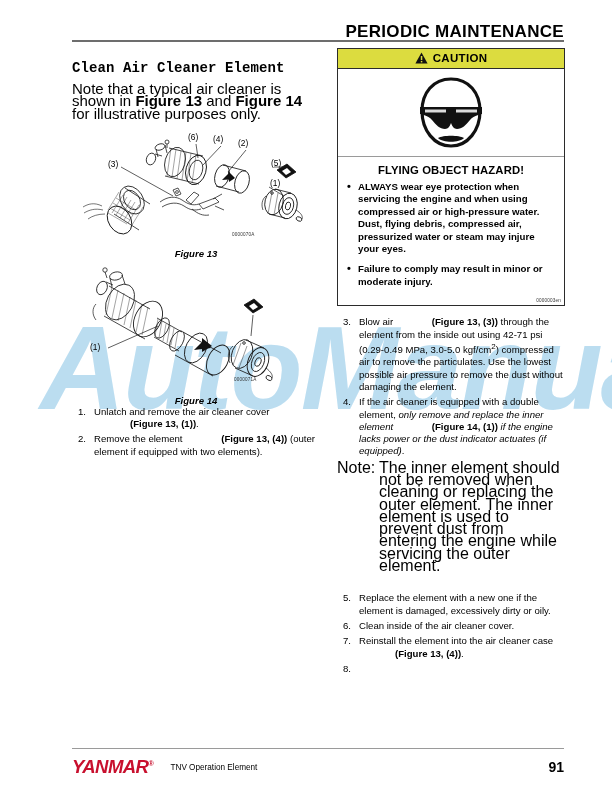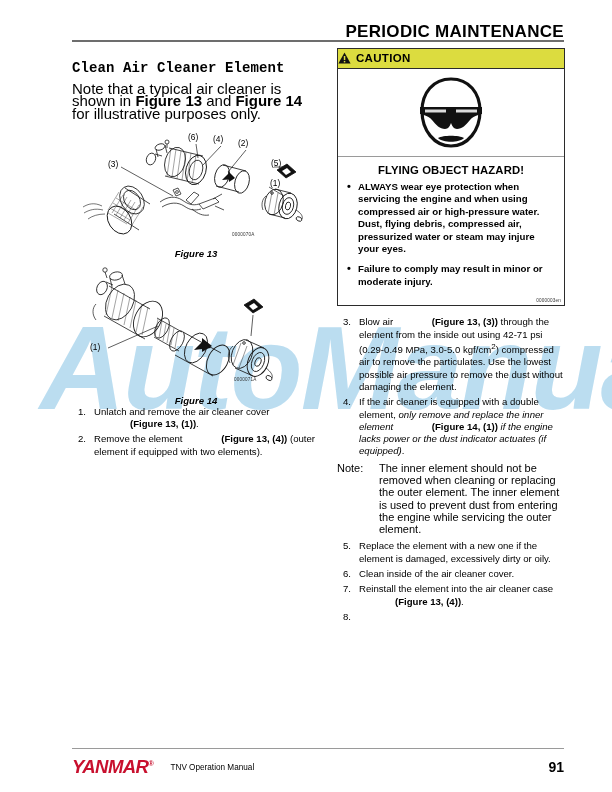--- a/index.html
+++ b/index.html
@@ -130,23 +130,23 @@
     top: 0;
     width: 14px;
     text-align: right;
   }
   ol.steps b { font-weight: bold; padding-left: 36px; }
   ol.steps i { font-style: italic; }
 
   .note {
     position: relative;
     padding-left: 42px;
-    font-size: 11px;
+    font-size: 16px;
     line-height: 12.3px;
-    margin: 4px 0 5px 0;
+    margin: 4px 0 20px 0;
   }
   .note .nlabel {
     position: absolute;
     left: 0;
     top: 0;
   }
 
   
   .caution {
     border: 1px solid #2b2b2b;
@@ -157,21 +157,21 @@
   .caution-hd {
     background: #dcdc3f;
     border-bottom: 1px solid #2b2b2b;
     text-align: center;
     padding: 3px 0 4px 0;
     font-size: 11.5px;
     font-weight: bold;
     letter-spacing: .3px;
     display: flex;
     align-items: center;
-    justify-content: flex-start;
+    justify-content: center;
     gap: 5px;
   }
   .caution-pic {
     border-bottom: 1px solid #9a9a9a;
     padding: 7px 0 6px 0;
     display: flex;
     justify-content: center;
     align-items: center;
     background: #fff;
   }
@@ -542,17 +542,17 @@
       </li>
       <li>
         <span class="num">8.</span>
       </li>
     </ol>
   </div>
 
   <div class="ftr-rule"></div>
   <div class="ftr">
     <span class="logo"><span>YANMAR</span><span class="reg">®</span></span>
-    <span class="ftr-title">TNV Operation Manual</span>
+    <span class="ftr-title">TNV Operation Element</span>
     <span class="pageno">91</span>
   </div>
 
 </div>
 
 </body></html>

